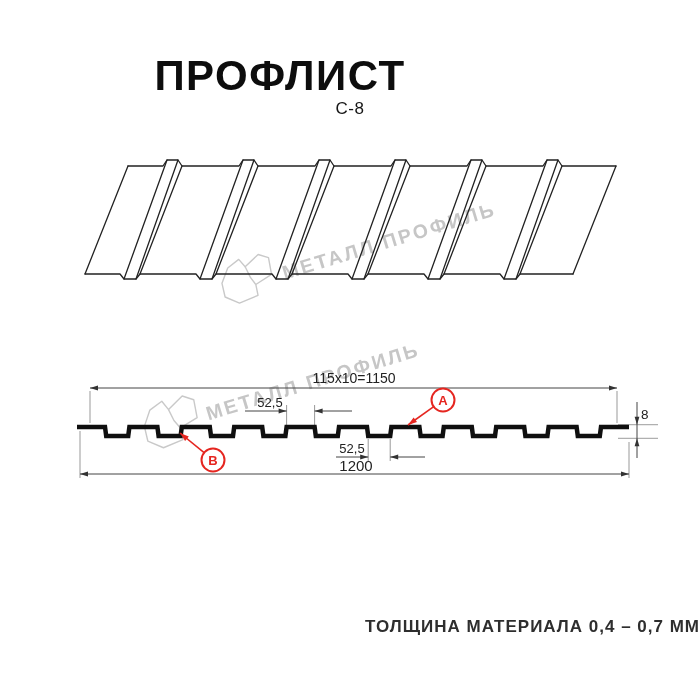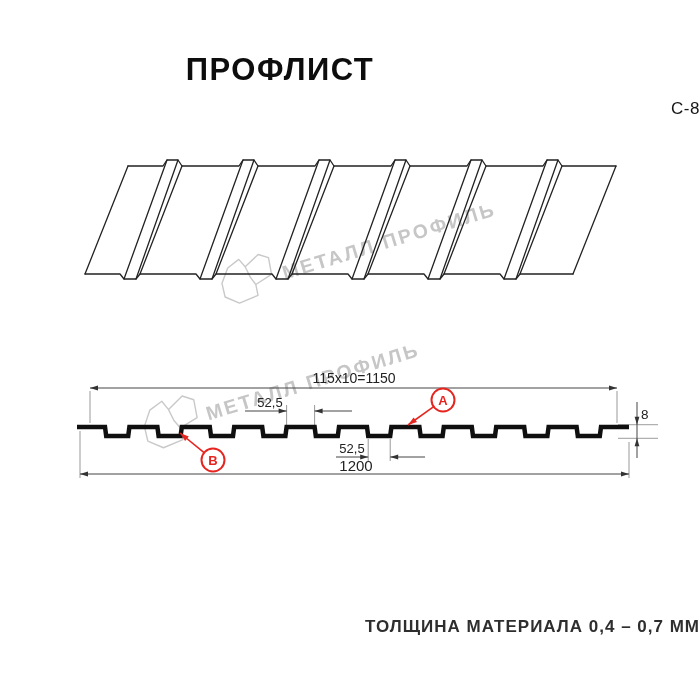--- a/index.html
+++ b/index.html
@@ -2,24 +2,24 @@
 <html><head>
 <meta charset="utf-8">
 <style>
   html,body{margin:0;padding:0;background:#fff;}
   .canvas{
     position:relative;width:700px;height:700px;background:#ffffff;overflow:hidden;
     font-family:"Liberation Sans", sans-serif;
   }
   .title{
     position:absolute;top:52px;left:0;width:560px;text-align:center;
-    font-size:31px;font-weight:bold;letter-spacing:1.5px;color:#0d0d0d;
+    font-size:42px;font-weight:bold;letter-spacing:1.5px;color:#0d0d0d;
   }
   .subtitle{
-    position:absolute;top:99px;left:0;width:700px;text-align:right;
+    position:absolute;top:99px;left:0;width:700px;text-align:center;
     font-size:17px;font-weight:normal;letter-spacing:0.5px;color:#161616;
   }
   .footer-note{
     position:absolute;top:617px;left:0;width:700px;text-align:right;
     font-size:17px;font-weight:bold;letter-spacing:1px;color:#2e2e2e;
   }
   svg{position:absolute;overflow:visible;}
   .svg3d{left:75px;top:148px;}
   .svgcs{left:40px;top:355px;}
   .sheet{stroke:#222;stroke-width:1.3;fill:none;stroke-linejoin:round;stroke-linecap:round;}

